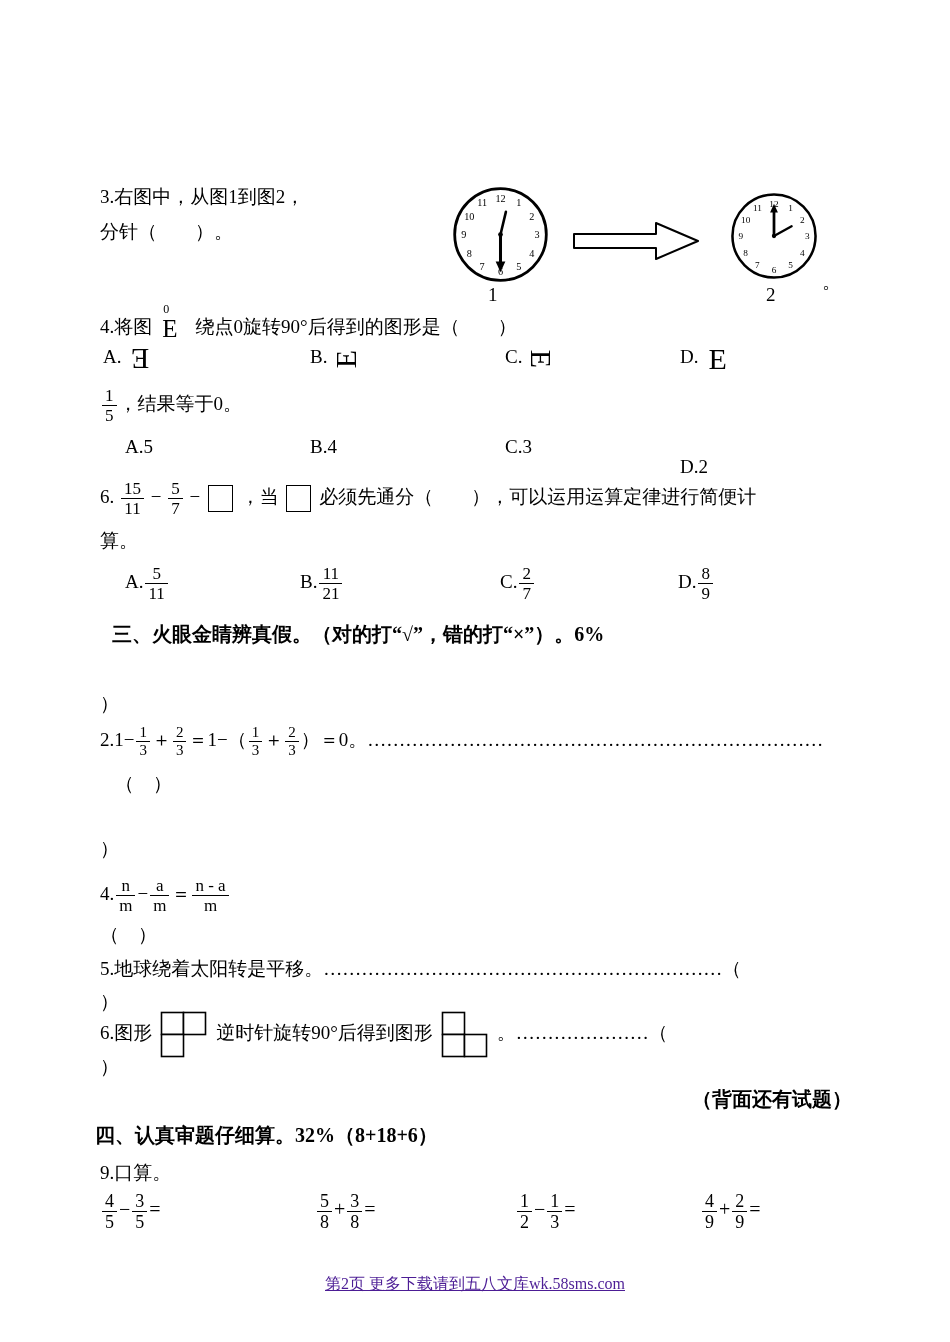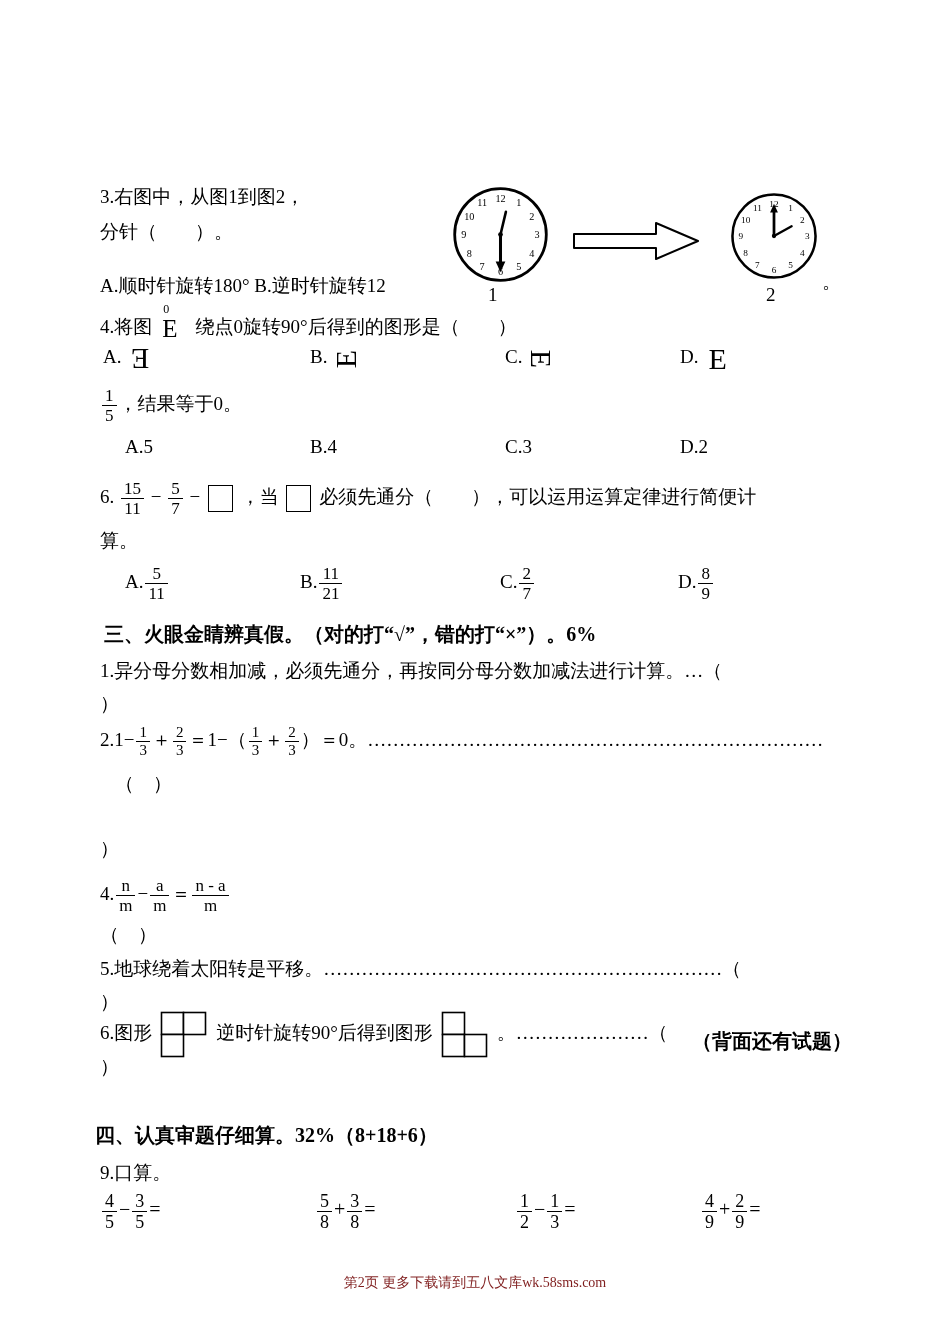--- a/index.html
+++ b/index.html
@@ -15,30 +15,29 @@
   .frac-l{font-size:18px;}
   .box{display:inline-block;width:23px;height:25px;border:1.6px solid #000;vertical-align:middle;margin:0 3px;background:#fff;}
   .eglyph{display:inline-block;font-size:30px;line-height:1;vertical-align:middle;margin-left:10px;}
   .rot180{transform:rotate(180deg);}
   .rotccw{transform:rotate(-90deg);}
   .rotcw{transform:rotate(90deg);}
   .e-ref{position:relative;display:inline-block;font-size:25px;line-height:1;margin:0 18px 0 10px;vertical-align:middle;}
   .e-ref .zero{position:absolute;top:-13px;left:1px;font-size:12px;}
   svg{vertical-align:middle;}
   .shape{margin:0 8px;}
-  .footer{font-size:14px;color:#7f1d1d;}
+  .footer{font-size:16px;color:#4c1d95;text-decoration:underline;}
 </style>
 </head>
 <body>
 
 <div class="page">
 
   <div class="line" style="left:100px;top:148px">3.右图中，从图1到图2，</div>
   <div class="line" style="left:100px;top:183px">分针（　　）。</div>
-  <div class="line" style="left:100px;top:237px">A.顺时针旋转180°  B.逆时针旋转12</div>
 
   <svg class="line" style="left:452px;top:150px" width="97" height="97" viewBox="0 0 90 90">
     <circle cx="45" cy="45" r="42.5" fill="#fff" stroke="#000" stroke-width="2.6"></circle>
     <g font-size="9.5" text-anchor="middle" font-family="Liberation Serif, serif">
       <text x="45" y="15">12</text>
       <text x="62" y="19">1</text>
       <text x="74" y="31.5">2</text>
       <text x="79" y="48.5">3</text>
       <text x="74" y="65.5">4</text>
       <text x="62" y="78">5</text>
@@ -99,21 +98,21 @@
   <div class="line" style="left:680px;top:308px">
     <span>D.</span><span class="eglyph">E</span>
   </div>
 
   <div class="line" style="left:100px;top:350px">
     <span class="frac"><span class="num">1</span><span class="den">5</span></span><span>，结果等于0。</span>
   </div>
   <div class="line" style="left:125px;top:400px">A.5</div>
   <div class="line" style="left:310px;top:400px">B.4</div>
   <div class="line" style="left:505px;top:400px">C.3</div>
-  <div class="line" style="left:680px;top:400px">D.2</div>
+  <div class="line" style="left:680px;top:420px">D.2</div>
 
   <div class="line" style="left:100px;top:443px">
     <span>6.</span>
     <span class="frac"><span class="num">15</span><span class="den">11</span></span>
     <span>−</span>
     <span class="frac"><span class="num">5</span><span class="den">7</span></span>
     <span>−</span>
     <span class="box"></span>
     <span>，当</span>
     <span class="box"></span>
@@ -126,22 +125,21 @@
   <div class="line" style="left:300px;top:528px">
     <span>B.</span><span class="frac"><span class="num">11</span><span class="den">21</span></span>
   </div>
   <div class="line" style="left:500px;top:528px">
     <span>C.</span><span class="frac"><span class="num">2</span><span class="den">7</span></span>
   </div>
   <div class="line" style="left:678px;top:528px">
     <span>D.</span><span class="frac"><span class="num">8</span><span class="den">9</span></span>
   </div>
 
-  <div class="line bold sz20" style="left:104px;top:585px">三、火眼金睛辨真假。（对的打“√”，错的打“×”）。6%</div>
-  <div class="line" style="left:100px;top:622px">1.异分母分数相加减，必须先通分，再按同分母分数加减法进行计算。…（</div>
+  <div class="line bold sz20" style="left:112px;top:585px">三、火眼金睛辨真假。（对的打“√”，错的打“×”）。6%</div>
   <div class="line" style="left:100px;top:655px">）</div>
 
   <div class="line" style="left:100px;top:688px">
     <span>2.1−</span><span class="frac frac-s"><span class="num">1</span><span class="den">3</span></span><span>＋</span><span class="frac frac-s"><span class="num">2</span><span class="den">3</span></span><span>＝1−（</span><span class="frac frac-s"><span class="num">1</span><span class="den">3</span></span><span>＋</span><span class="frac frac-s"><span class="num">2</span><span class="den">3</span></span><span>）＝0。………………………………………………………………</span>
   </div>
   <div class="line" style="left:115px;top:735px">（　）</div>
 
   <div class="line" style="left:100px;top:800px">）</div>
 
   <div class="line" style="left:100px;top:840px">
@@ -158,21 +156,21 @@
         <rect x="23.5" y="1.5" width="22" height="22" fill="#fff" stroke="#000" stroke-width="1.6"></rect>
         <rect x="1.5" y="23.5" width="22" height="22" fill="#fff" stroke="#000" stroke-width="1.6"></rect>
       </svg><span>逆时针旋转90°后得到图形</span><svg class="shape" width="48" height="48" viewBox="0 0 48 48">
         <rect x="1.5" y="1.5" width="22" height="22" fill="#fff" stroke="#000" stroke-width="1.6"></rect>
         <rect x="1.5" y="23.5" width="22" height="22" fill="#fff" stroke="#000" stroke-width="1.6"></rect>
         <rect x="23.5" y="23.5" width="22" height="22" fill="#fff" stroke="#000" stroke-width="1.6"></rect>
       </svg><span>。…………………（</span>
   </div>
   <div class="line" style="left:100px;top:1018px">）</div>
 
-  <div class="line bold sz20" style="right:98px;top:992px">（背面还有试题）</div>
+  <div class="line bold sz20" style="right:98px;top:1050px">（背面还有试题）</div>
 
   <div class="line bold sz20" style="left:95px;top:1086px">四、认真审题仔细算。32%（8+18+6）</div>
   <div class="line" style="left:100px;top:1124px">9.口算。</div>
 
   <div class="line sz20" style="left:100px;top:1155px">
     <span class="frac frac-l"><span class="num">4</span><span class="den">5</span></span><span>−</span><span class="frac frac-l"><span class="num">3</span><span class="den">5</span></span><span>=</span>
   </div>
   <div class="line sz20" style="left:315px;top:1155px">
     <span class="frac frac-l"><span class="num">5</span><span class="den">8</span></span><span>+</span><span class="frac frac-l"><span class="num">3</span><span class="den">8</span></span><span>=</span>
   </div>

